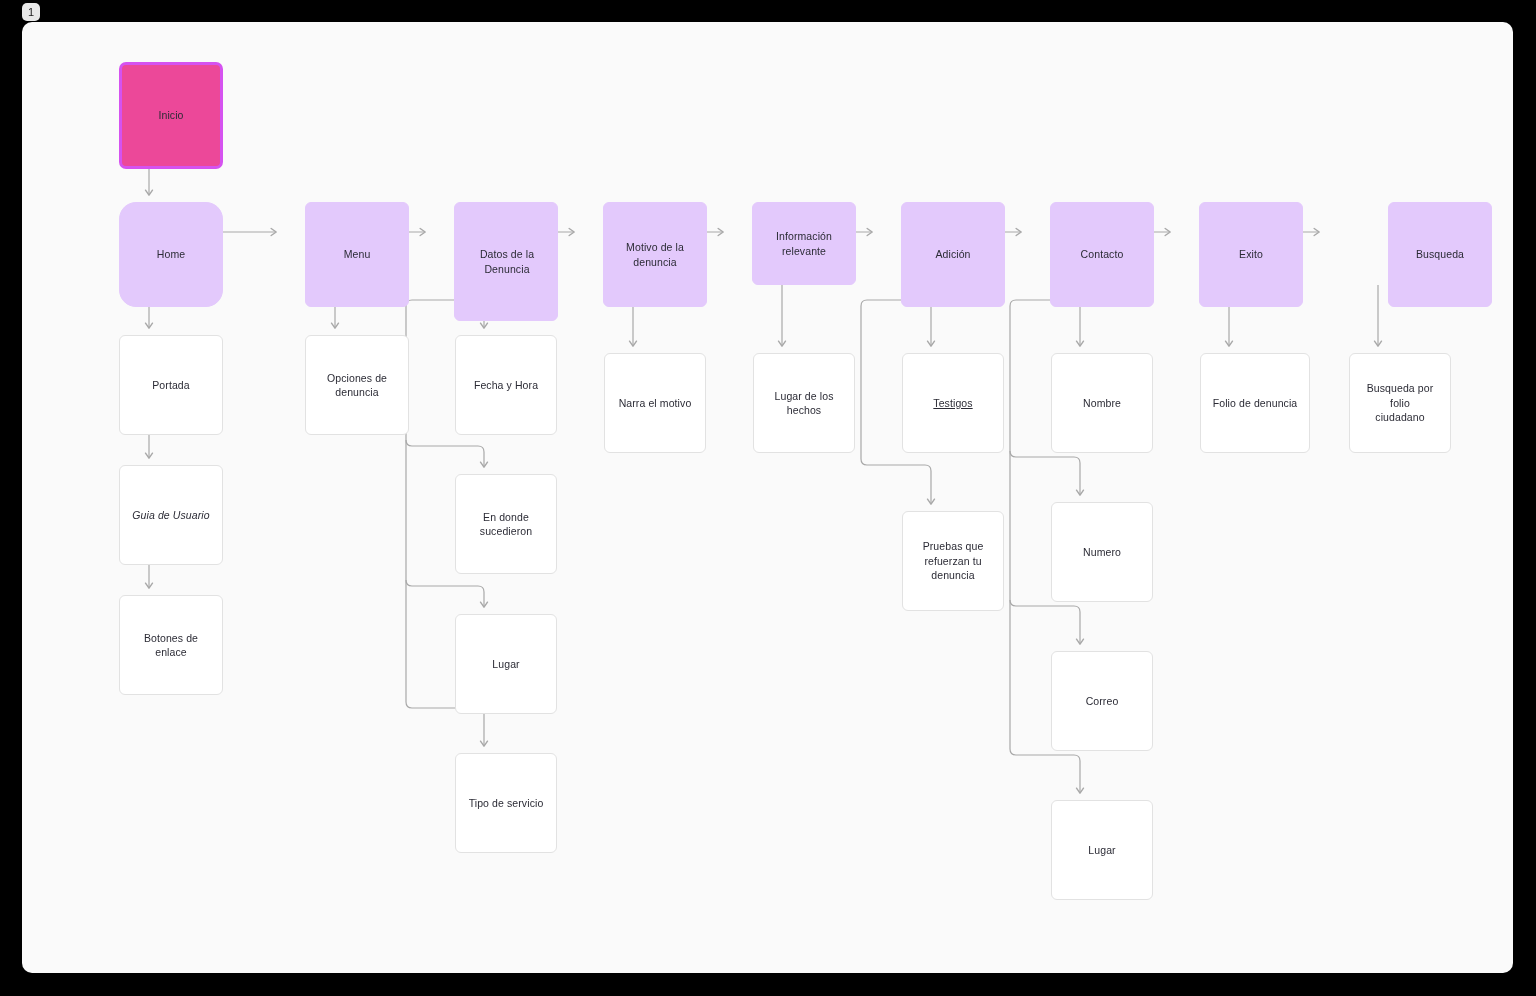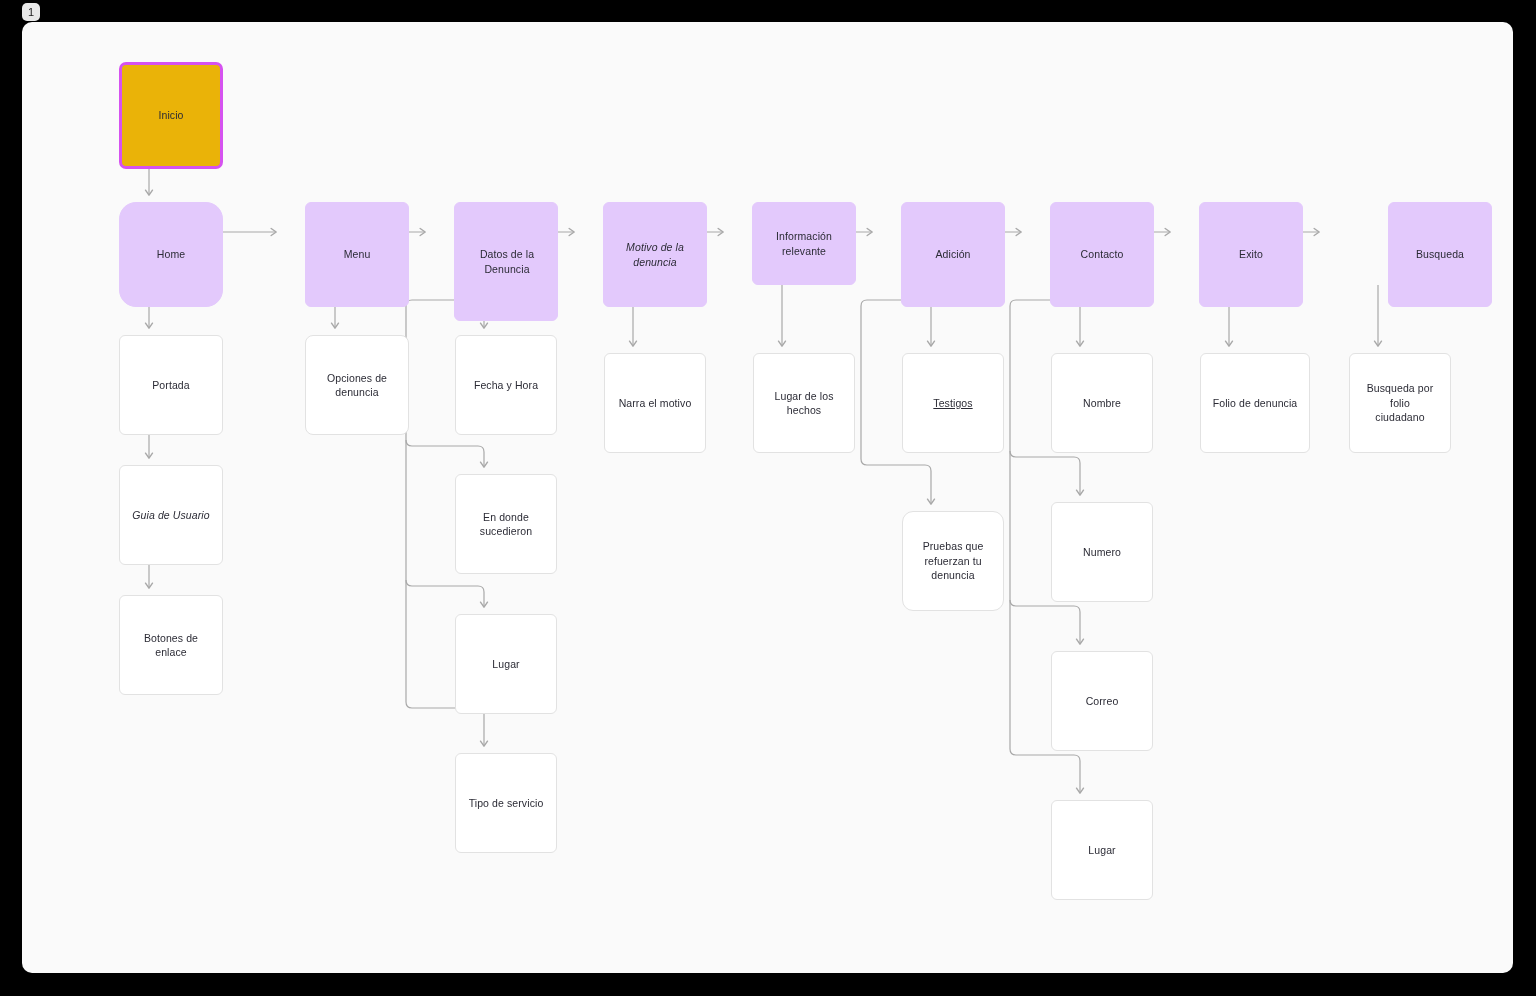--- a/index.html
+++ b/index.html
@@ -80,21 +80,21 @@
     border: 1px solid #e3c9fc;
     box-shadow: 0 0 0 0 rgba(0,0,0,0);
   }
 
   .node.white {
     background: #ffffff;
     border: 1px solid #e2e2e2;
   }
 
   .node.selected {
-    background: #eab308;
+    background: #ec4899;
     border: 3px solid #d552f0;
     border-radius: 7px;
   }
 
   .node span {
     display: block;
     white-space: pre-line;
   }
 </style>
 </head>
@@ -157,21 +157,21 @@
         <div class="node purple" style="left: 97px; top: 180px; width: 104px; height: 105px; border-radius: 17px;">
           <span>Home</span>
         </div>
         <div class="node purple" style="left: 283px; top: 180px; width: 104px; height: 105px;">
           <span>Menu</span>
         </div>
         <div class="node purple" style="left: 432px; top: 180px; width: 104px; height: 119px; padding-left: 10px;">
           <span>Datos de la
 Denuncia</span>
         </div>
-        <div class="node purple" style="left: 581px; top: 180px; width: 104px; height: 105px; font-style: italic;">
+        <div class="node purple" style="left: 581px; top: 180px; width: 104px; height: 105px;">
           <span>Motivo de la
 denuncia</span>
         </div>
         <div class="node purple" style="left: 730px; top: 180px; width: 104px; height: 83px;">
           <span>Información
 relevante</span>
         </div>
         <div class="node purple" style="left: 879px; top: 180px; width: 104px; height: 105px;">
           <span>Adición</span>
         </div>
@@ -186,21 +186,21 @@
         </div>
         <div class="node white" style="left: 97px; top: 313px; width: 104px; height: 100px;">
           <span>Portada</span>
         </div>
         <div class="node white" style="left: 97px; top: 443px; width: 104px; height: 100px; font-style: italic;">
           <span>Guia de Usuario</span>
         </div>
         <div class="node white" style="left: 97px; top: 573px; width: 104px; height: 100px;">
           <span>Botones de enlace</span>
         </div>
-        <div class="node white" style="left: 283px; top: 313px; width: 104px; height: 100px; border-radius: 8px;">
+        <div class="node white" style="left: 283px; top: 313px; width: 104px; height: 100px;">
           <span>Opciones de
 denuncia</span>
         </div>
         <div class="node white" style="left: 433px; top: 313px; width: 102px; height: 100px;">
           <span>Fecha y Hora</span>
         </div>
         <div class="node white" style="left: 433px; top: 452px; width: 102px; height: 100px;">
           <span>En donde
 sucedieron</span>
         </div>
@@ -213,21 +213,21 @@
         <div class="node white" style="left: 582px; top: 331px; width: 102px; height: 100px;">
           <span>Narra el motivo</span>
         </div>
         <div class="node white" style="left: 731px; top: 331px; width: 102px; height: 100px;">
           <span>Lugar de los
 hechos</span>
         </div>
         <div class="node white" style="left: 880px; top: 331px; width: 102px; height: 100px; text-decoration: underline;">
           <span>Testigos</span>
         </div>
-        <div class="node white" style="left: 880px; top: 489px; width: 102px; height: 100px; border-radius: 11px;">
+        <div class="node white" style="left: 880px; top: 489px; width: 102px; height: 100px;">
           <span>Pruebas que
 refuerzan tu
 denuncia</span>
         </div>
         <div class="node white" style="left: 1029px; top: 331px; width: 102px; height: 100px;">
           <span>Nombre</span>
         </div>
         <div class="node white" style="left: 1029px; top: 480px; width: 102px; height: 100px;">
           <span>Numero</span>
         </div>

